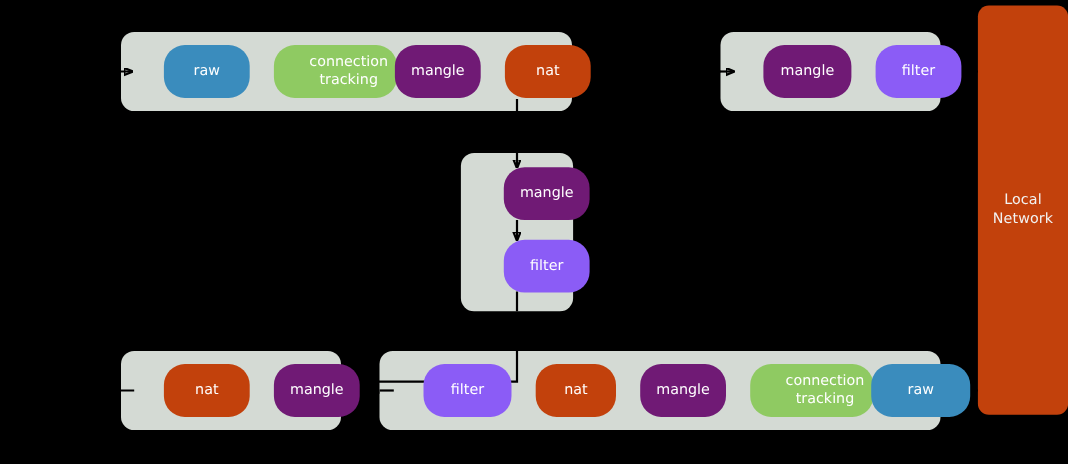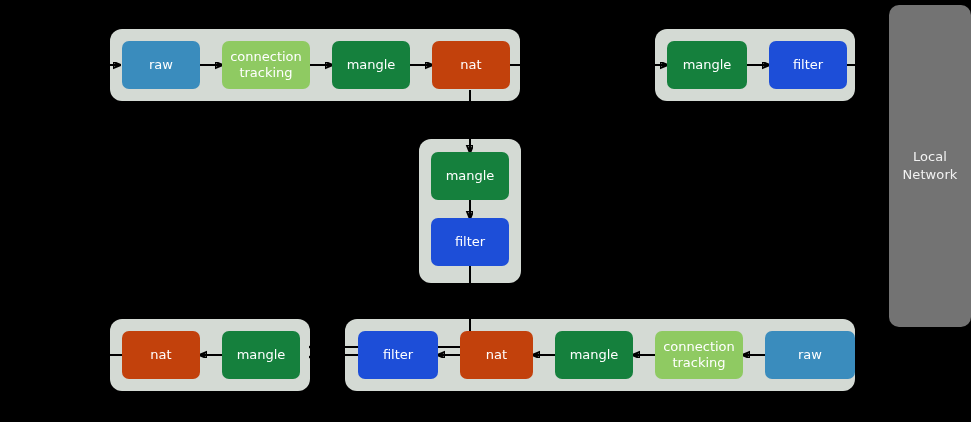--- a/index.html
+++ b/index.html
@@ -4,34 +4,34 @@
 <style>
   html,body{margin:0;padding:0;background:#000;}
   body{width:971px;height:422px;position:relative;overflow:hidden;
        font-family:"DejaVu Sans","Liberation Sans",sans-serif;}
   #stage{position:absolute;left:0;top:0;width:971px;height:422px;background:#000;}
 
   .endpanel{position:absolute;border-radius:10px;display:flex;align-items:center;
             justify-content:center;text-align:center;color:#f2f2f2;font-size:13px;
             line-height:1.35;letter-spacing:.1px;}
   #net-iface{left:0px;top:5px;width:80px;height:396px;background:#25363d;}
-  #local-proc{left:889px;top:5px;width:82px;height:322px;background:#737373;}
+  #local-proc{left:889px;top:5px;width:82px;height:372px;background:#c2410c;}
 
   .group{position:absolute;background:#d4dad4;border-radius:12px;}
 
-  .node{position:absolute;border-radius:7px;display:flex;align-items:center;
+  .node{position:absolute;border-radius:19px;display:flex;align-items:center;
         justify-content:center;text-align:center;color:#ffffff;font-size:13px;
-        line-height:1.15;}
-  .node.two-line{line-height:1.2;}
+        line-height:1.15;margin-left:27px;}
+  .node.two-line{line-height:1.2;padding-left:24px;}
 
   .c-raw{background:#3a8cbd;}
   .c-ct{background:#8fca62;}
-  .c-mangle{background:#15803d;}
+  .c-mangle{background:#701a75;}
   .c-nat{background:#c2410c;}
-  .c-filter{background:#1d4ed8;}
+  .c-filter{background:#8b5cf6;}
 
   svg.wires{position:absolute;left:0;top:0;width:971px;height:422px;overflow:visible;}
   svg.wires line,svg.wires path{stroke:#000000;stroke-width:2;fill:none;}
 </style>
 </head>
 <body>
 
 <div id="stage">
 
 

